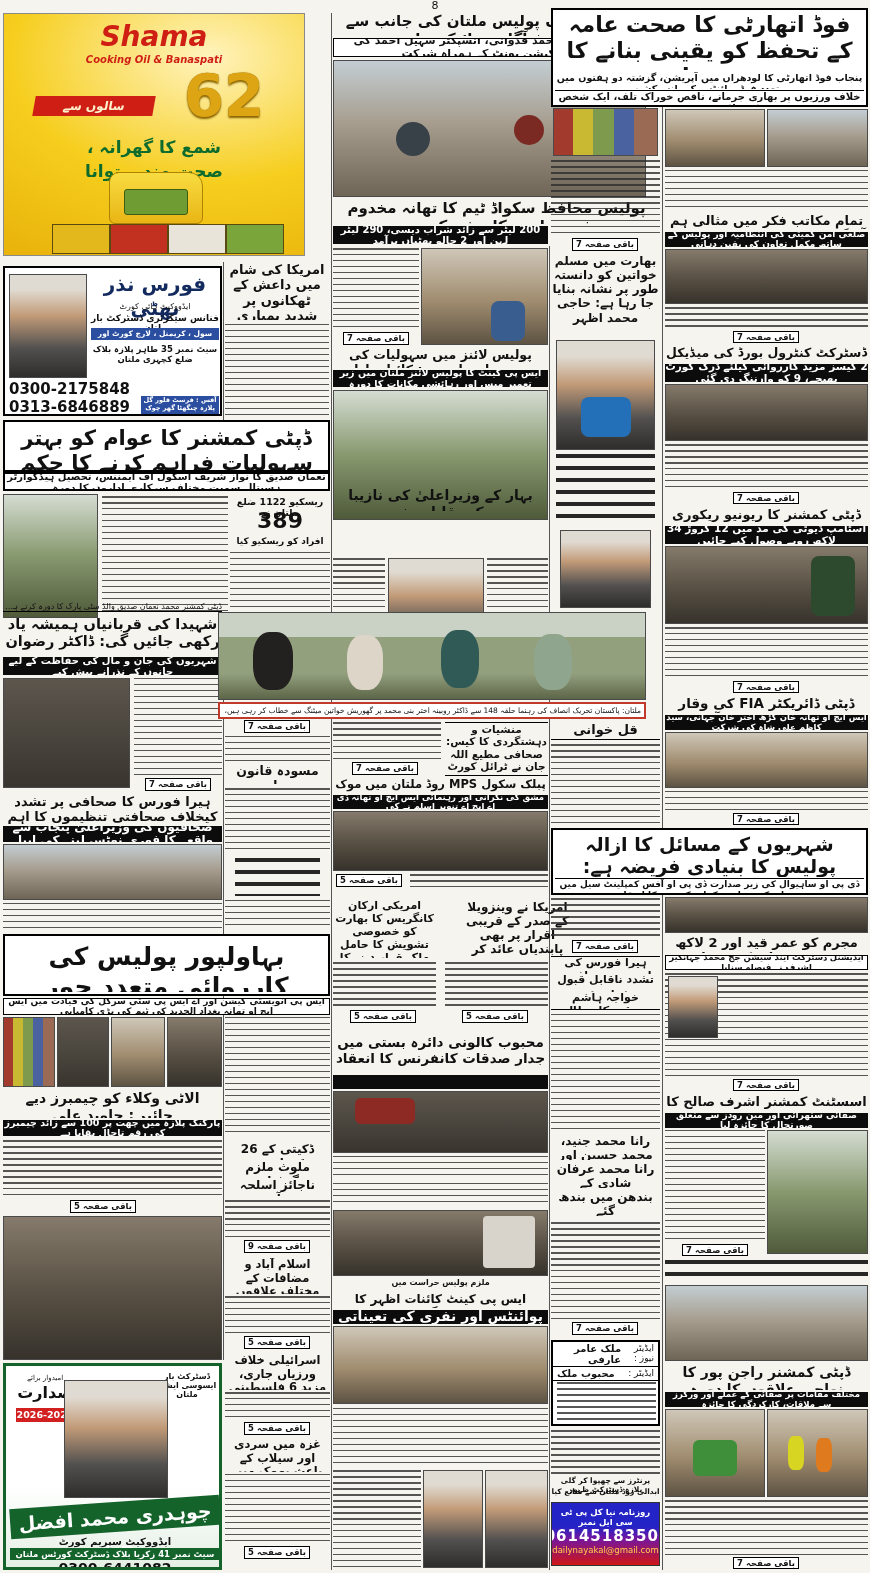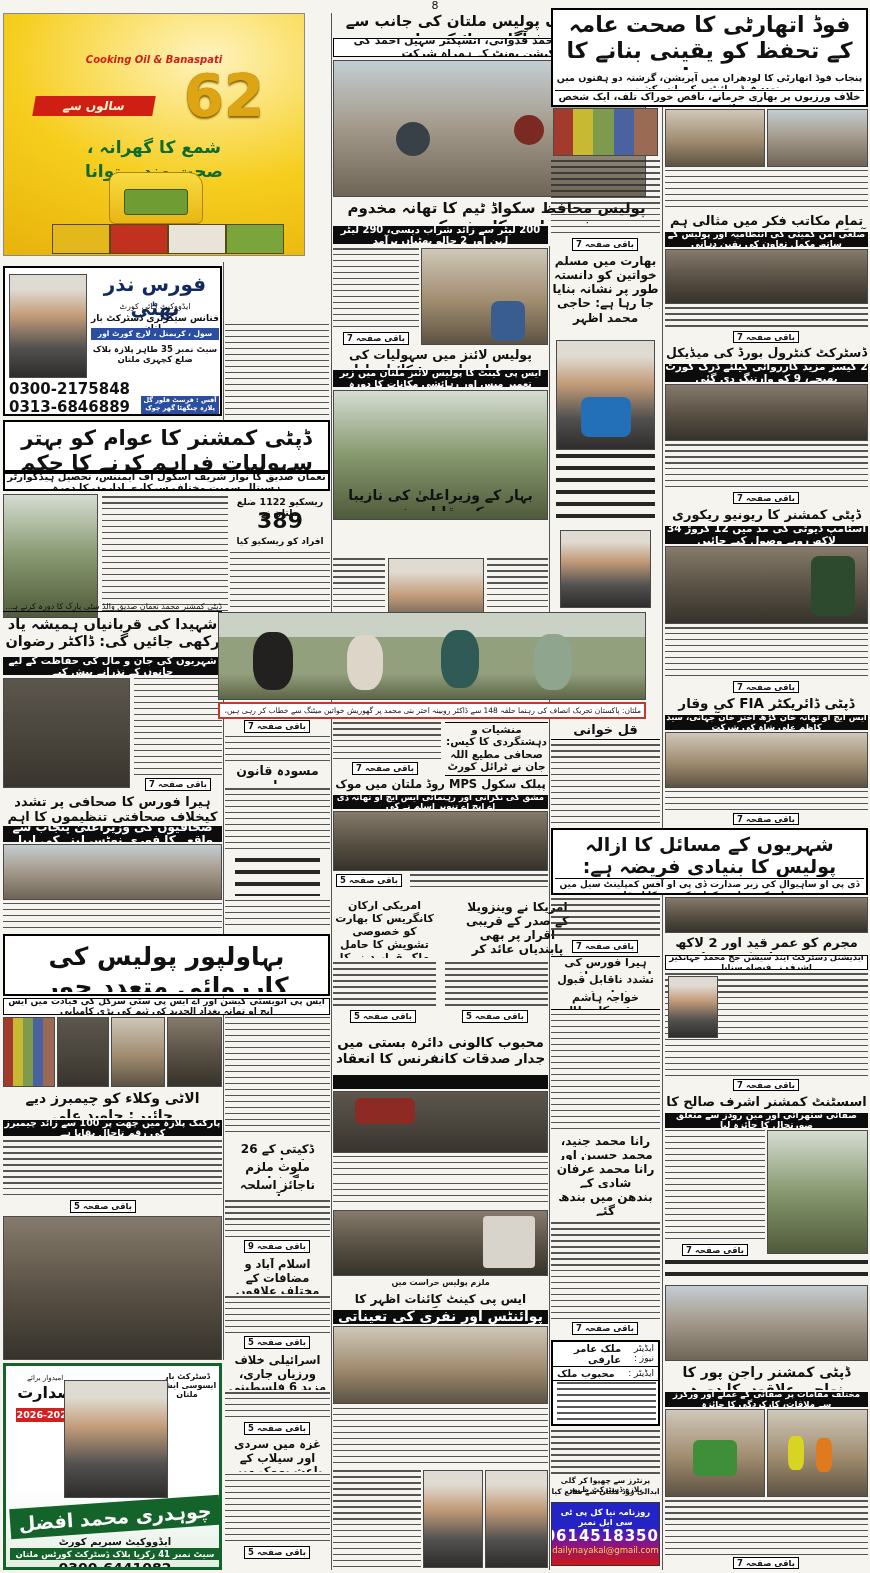--- a/index.html
+++ b/index.html
@@ -62,20 +62,21 @@
 
   <div class="vr" style="left:223px;top:262px;height:158px"></div>
   <div class="vr" style="left:223px;top:618px;height:742px"></div>
   <div class="vr" style="left:331px;top:13px;height:1557px"></div>
   <div class="vr" style="left:549px;top:246px;height:1324px"></div>
   <div class="vr" style="left:662px;top:8px;height:1562px"></div>
 
   <div class="hl" style="left:0;top:0;width:870px;height:13px;font-size:11px;font-weight:normal">8</div>
 
   <div class="shama" style="left:3px;top:13px;width:302px;height:243px">
+    <div class="abs shbrand" style="left:0;top:6px;width:100%;font-size:28px">Shama</div>
     <div class="abs shbrand" style="left:0;top:40px;width:100%;font-size:10px">Cooking Oil &amp; Banaspati</div>
     <div class="abs sh62" style="left:150px;top:48px;width:140px;font-size:58px;text-align:center">62</div>
     <div class="abs ribbon" style="left:30px;top:82px;width:120px;font-size:12px;line-height:20px;height:20px">سالوں سے</div>
     <div class="abs shslogan" style="left:0;top:122px;width:100%;font-size:17px">شمع کا گھرانہ ،</div>
     <div class="abs shslogan" style="left:0;top:146px;width:100%;font-size:17px">صحت مند و توانا</div>
     <div class="bottle" style="left:105px;top:158px;width:92px;height:50px">
       <div class="blabel" style="left:14px;top:16px;width:62px;height:24px"></div>
     </div>
     <div class="abs" style="left:30px;top:210px;width:250px;height:30px">
       <span class="prod" style="width:58px;background:#7aa53b"></span><span class="prod" style="width:58px;background:#e8e4da"></span><span class="prod" style="width:58px;background:#c2311f"></span><span class="prod" style="width:58px;background:#e3b81c"></span>
@@ -87,20 +88,21 @@
     <div class="abs bht-name" style="left:86px;top:4px;width:128px;font-size:20px">فورس نذر بھٹی</div>
     <div class="abs" style="left:86px;top:34px;width:128px;font-size:8px;text-align:center">ایڈووکیٹ ہائی کورٹ</div>
     <div class="abs" style="left:86px;top:45px;width:128px;font-size:9px;font-weight:bold;text-align:center">فنانس سیکرٹری ڈسٹرکٹ بار ملتان</div>
     <div class="bluestrip" style="left:86px;top:60px;width:128px;height:12px;font-size:7.5px;line-height:12px">سول ، کریمنل ، لارج کورٹ اور فیملی کیسز کیلئے رابطہ کریں</div>
     <div class="abs" style="left:86px;top:76px;width:128px;font-size:8.5px;font-weight:bold;text-align:center">سیٹ نمبر 35 طاہر پلازہ بلاک ضلع کچہری ملتان</div>
     <div class="abs" style="left:4px;top:112px;width:130px;font-size:15px;font-weight:bold;direction:ltr;text-align:left;line-height:1.2">0300-2175848</div>
     <div class="abs" style="left:4px;top:130px;width:130px;font-size:15px;font-weight:bold;direction:ltr;text-align:left;line-height:1.2">0313-6846889</div>
     <div class="bluestrip" style="left:136px;top:128px;width:78px;height:18px;font-size:6.5px;line-height:1.3">آفس : فرسٹ فلور گل پلازہ چنگھٹا گھر چوک کچہری ملتان</div>
   </div>
 
+  <div class="hl" style="left:225px;top:262px;width:104px;height:58px;font-size:13px">امریکا کی شام میں داعش کے ٹھکانوں پر شدید بمباری</div>
   <div class="pht" style="left:225px;top:324px;width:104px;height:134px"></div>
   <div class="cont" style="left:245px;top:460px;width:66px;height:13px">باقی صفحہ 7 بقیہ نمبر 43</div>
 
   <div class="box" style="left:3px;top:420px;width:327px;height:52px">
     <div class="hl" style="left:2px;top:4px;width:319px;height:44px;font-size:21px">ڈپٹی کمشنر کا عوام کو بہتر سہولیات فراہم کرنے کا حکم</div>
   </div>
   <div class="stripo" style="left:3px;top:472px;width:327px;height:19px;font-size:10px">نعمان صدیق کا نواز شریف اسکول آف ایمننس، تحصیل ہیڈکوارٹر ہسپتال سمیت مختلف سرکاری اداروں کا دورہ</div>
   <div class="photo pv-green" style="left:3px;top:494px;width:95px;height:124px"></div>
   <div class="abs" style="left:230px;top:496px;width:100px;text-align:center;font-size:9.5px;font-weight:bold">ریسکیو 1122 ضلع ملتان نے</div>
   <div class="abs" style="left:230px;top:508px;width:100px;text-align:center;font-size:22px;font-weight:bold">389</div>

